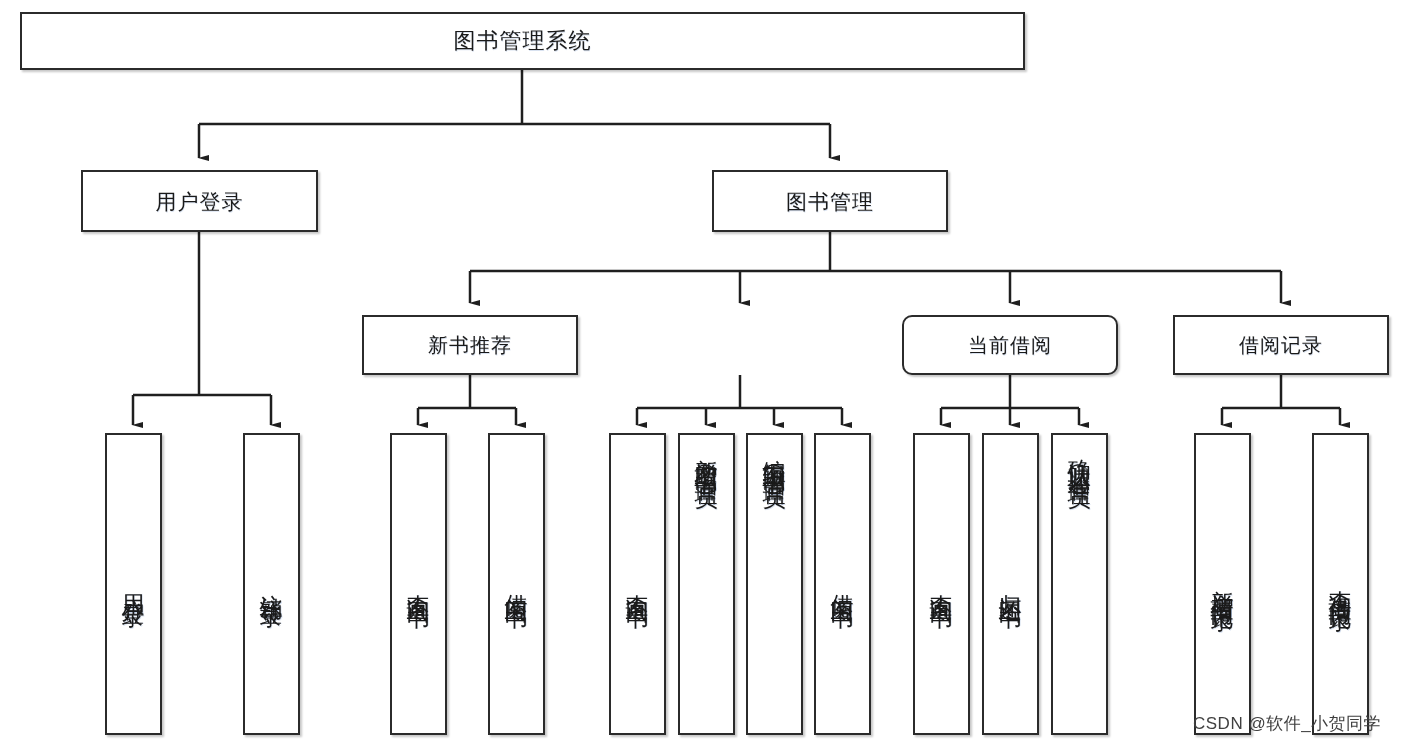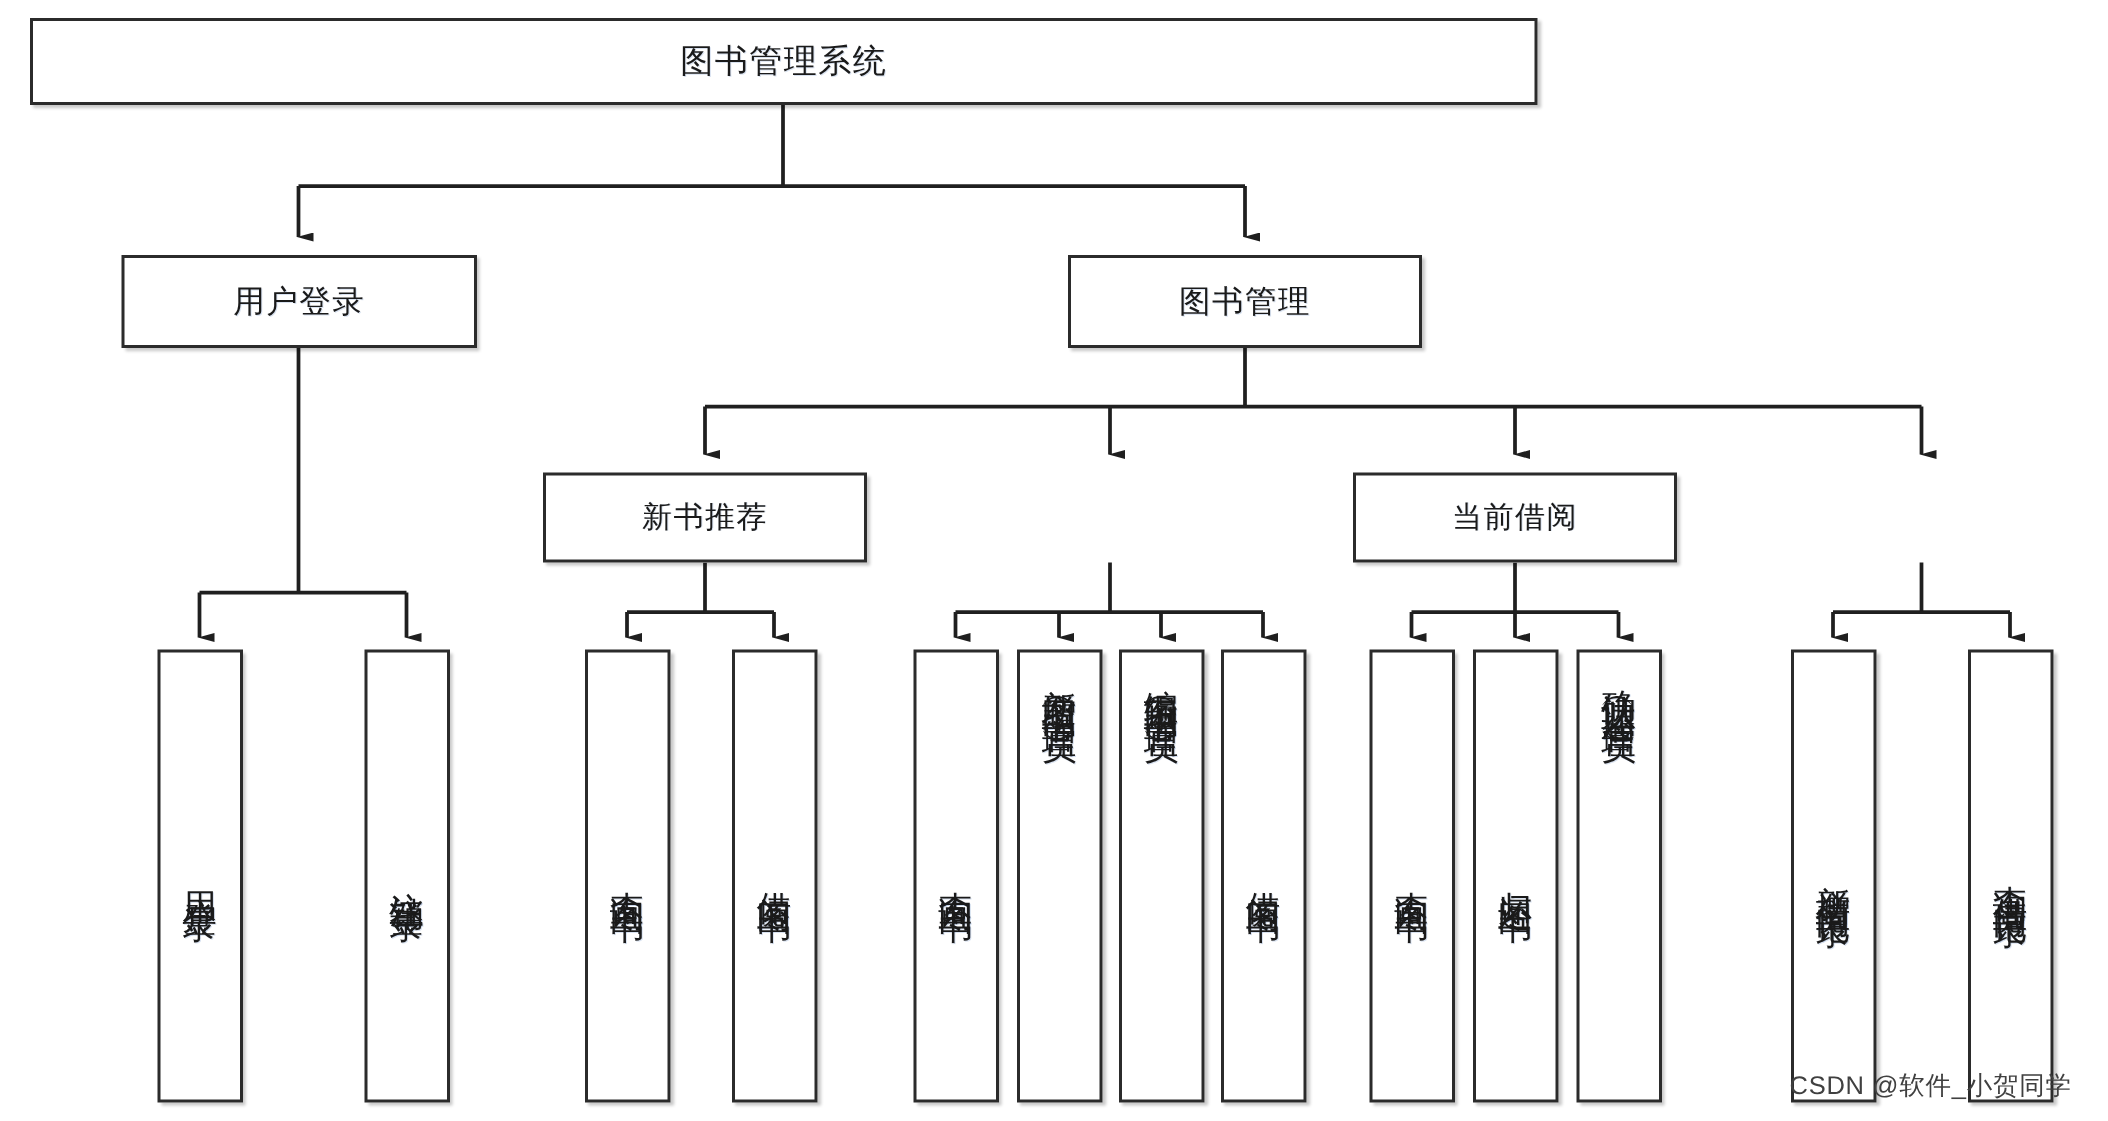--- a/index.html
+++ b/index.html
@@ -114,22 +114,25 @@
   <div class="node-box lvl2" style="left:81px;top:170px;width:237px;height:62px;">
     <span class="node-label">用户登录</span>
   </div>
   <div class="node-box lvl2" style="left:712px;top:152px;width:236px;height:62px;margin-top:18px;">
     <span class="node-label">图书管理</span>
   </div>
 
   <div class="node-box lvl3" style="left:362px;top:315px;width:216px;height:60px;">
     <span class="node-label">新书推荐</span>
   </div>
-  <div class="node-box lvl3" style="left:902px;top:315px;width:216px;height:60px;">
+  <div class="node-box lvl3" style="left:902px;top:315px;width:216px;height:60px;border-radius:10px;">
     <span class="node-label">当前借阅</span>
+  </div>
+  <div class="node-box lvl3" style="left:1173px;top:315px;width:216px;height:60px;">
+    <span class="node-label">借阅记录</span>
   </div>
 
   <div class="node-box vert center" style="left:105px;top:433px;width:57px;height:302px;">
     <span class="node-label">用户登录</span>
   </div>
   <div class="node-box vert center" style="left:243px;top:433px;width:57px;height:302px;">
     <span class="node-label">注销登录</span>
   </div>
 
   <div class="node-box vert center" style="left:390px;top:433px;width:57px;height:302px;">

